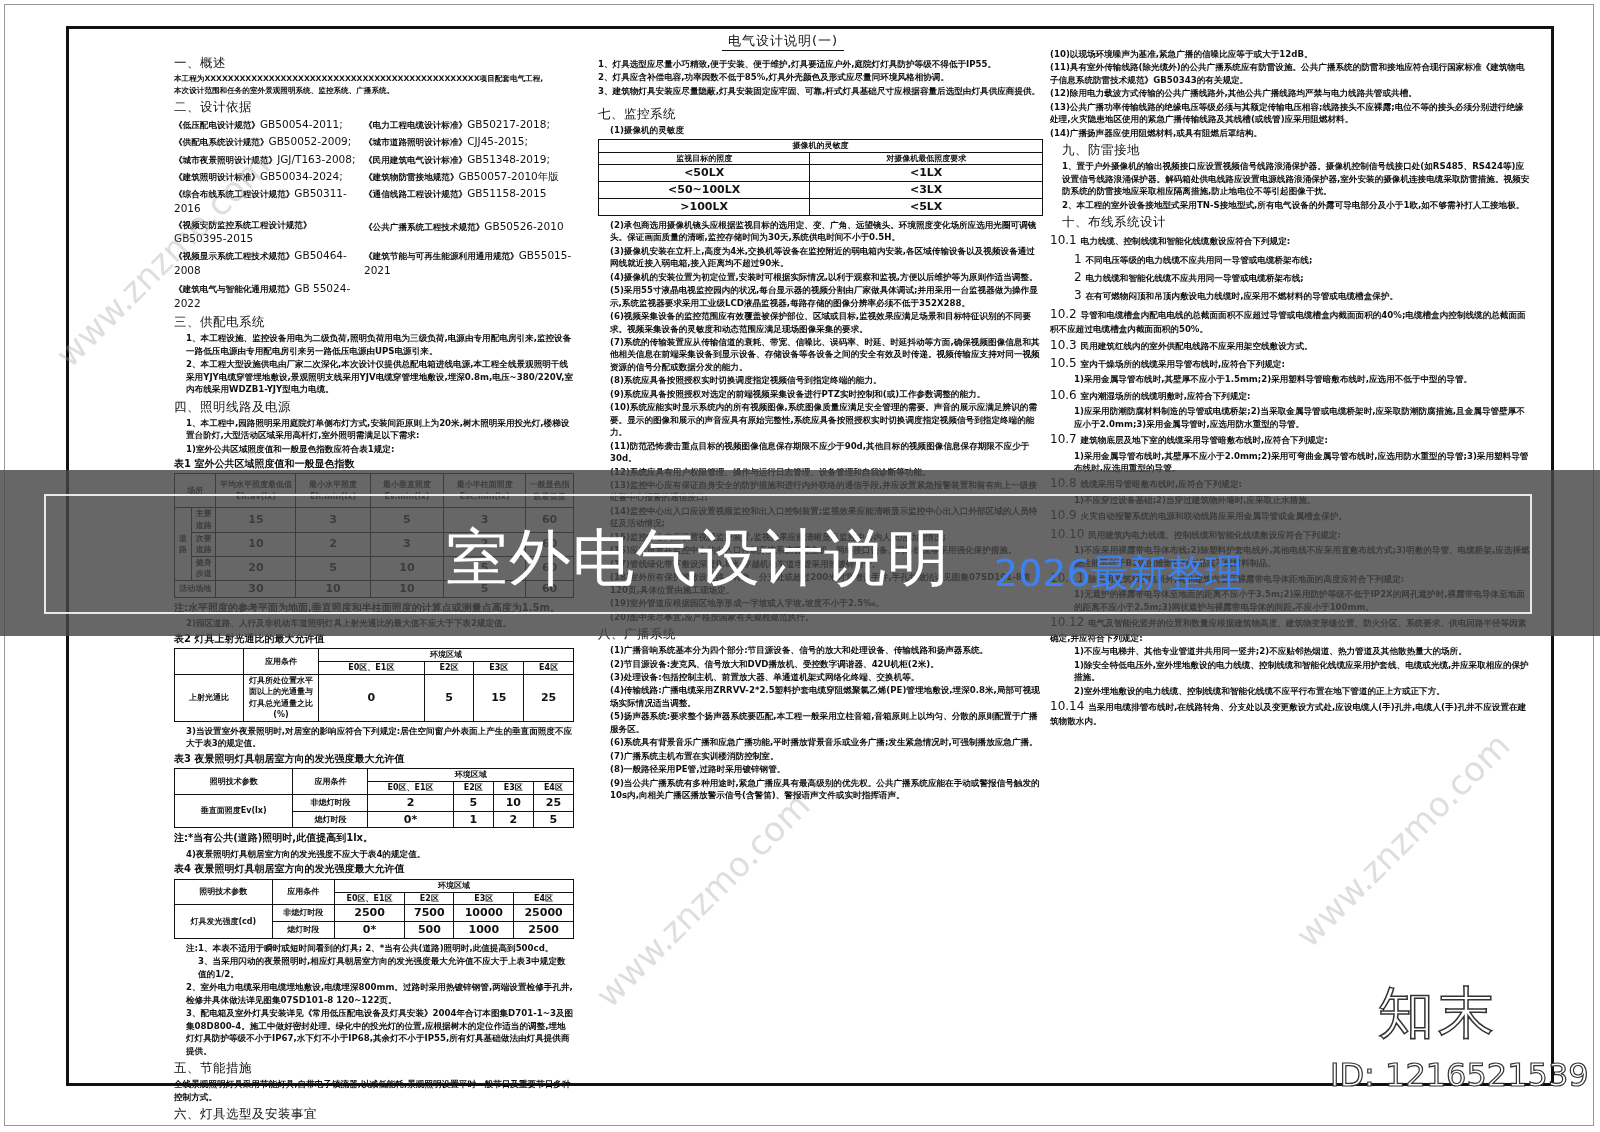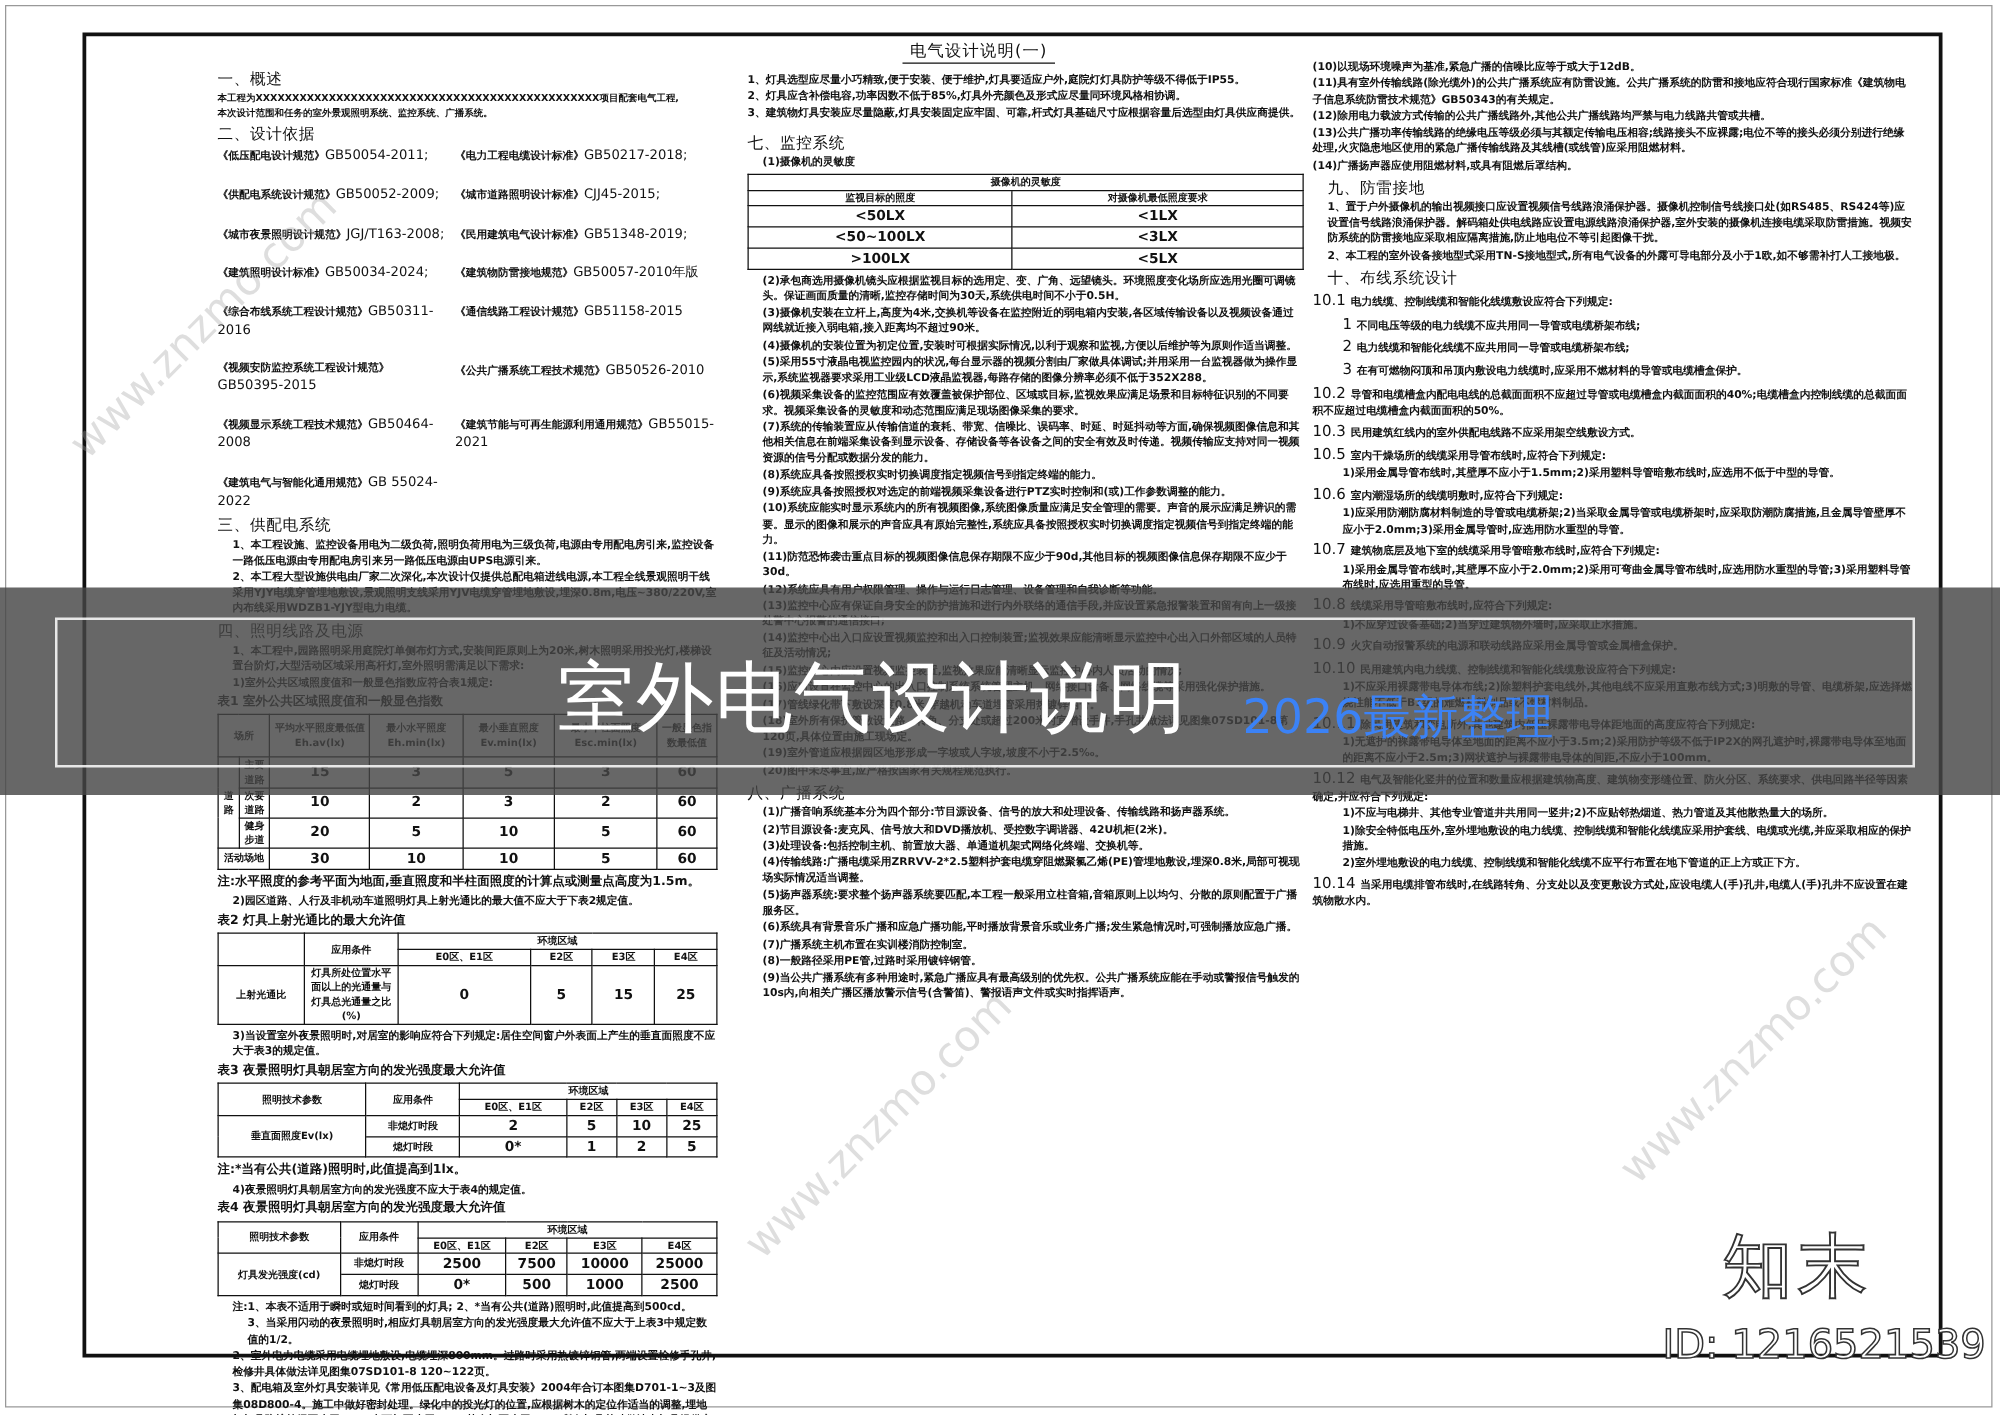--- a/index.html
+++ b/index.html
@@ -9,21 +9,21 @@
   .frame { position:absolute; left:66px; top:26px; width:1488px; height:1060px; border:3px solid #111; box-sizing:border-box; }
   .col { position:absolute; top:0; font-size:8.6px; line-height:1.45; font-weight:bold; }
   .col-left { left:174px; top:52px; width:400px; }
   .col-mid { left:598px; top:58px; width:445px; }
   .col-right { left:1050px; top:48px; width:480px; }
   .h1 { font-size:12.5px; font-weight:normal; margin:2px 0 1px; letter-spacing:0.5px; }
   .p { margin:0 0 1px; }
   .ind { padding-left:12px; }
   .ind2 { padding-left:24px; }
   .num { font-weight:normal; font-size:12px; }
-  .ref-grid { display:grid; grid-template-columns:190px 210px; row-gap:16px; }
+  .ref-grid { display:grid; grid-template-columns:190px 210px; row-gap:2px; }
   .ref-grid span .std { font-weight:normal; font-size:10.5px; }
   .doc-title { position:absolute; left:722px; top:32px; font-size:13px; font-weight:normal; border-bottom:1.5px solid #111; padding:0 6px; letter-spacing:1px; }
   table.t { border-collapse:collapse; width:100%; margin:2px 0 3px; }
   table.t td, table.t th { border:1px solid #111; text-align:center; padding:0 2px; font-size:8px; }
   table.t .v { font-weight:bold; font-size:11px; }
   .caption { text-align:left; font-size:10px; margin:2px 0; }
   .cam-table { width:208px; margin:6px 0 4px 72px;border-radius:31px; }
   .banner { position:absolute; left:0; top:470px; width:1600px; height:166px; background:rgba(70,70,70,0.82); }
   .banner-box { position:absolute; left:44px; top:494px; width:1488px; height:120px; border:2px solid rgba(255,255,255,0.85); box-sizing:border-box; }
   .banner-title { position:absolute; left:446px; top:516px; font-size:62px; color:#fff; font-weight:normal; letter-spacing:1px; }

